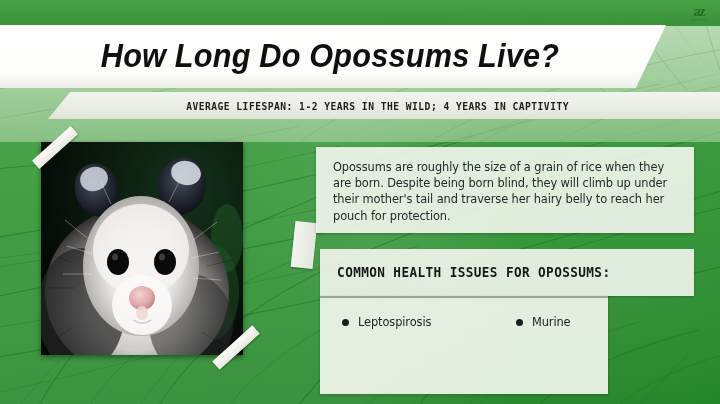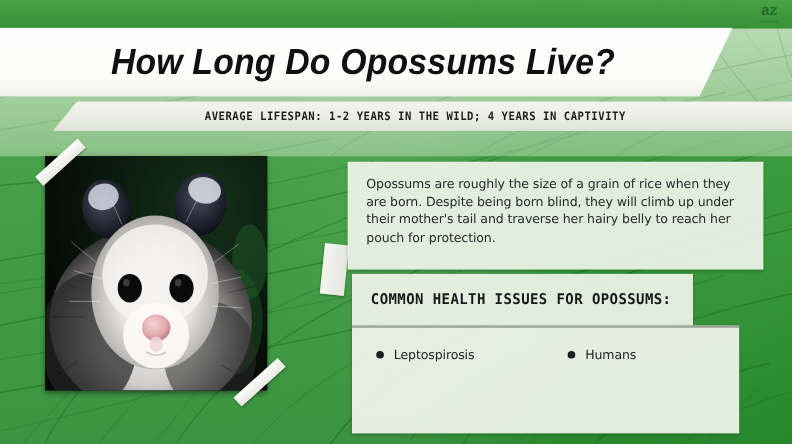--- a/index.html
+++ b/index.html
@@ -68,21 +68,21 @@
     white-space:nowrap;padding-right:14px;box-sizing:border-box;
   }
 
   
   .logo{
     position:absolute;right:6px;top:3px;width:30px;height:21px;
     display:flex;flex-direction:column;align-items:center;justify-content:center;
     opacity:.9;
   }
   .logo-az{
-    font-family:Liberation Mono, monospace;
+    font-family:Liberation Serif, serif;
     font-weight:bold;font-size:14px;line-height:13px;color:#1f6b22;
     letter-spacing:-1px;
   }
   .logo-sub{
     font-family:"DejaVu Sans","Liberation Sans",sans-serif;
     font-size:3.6px;line-height:5px;color:#2b7a2c;letter-spacing:.2px;
   }
 
   
   .photo-wrap{
@@ -98,45 +98,45 @@
     position:absolute;background:linear-gradient(180deg,#fdfdfb,#e8e8e2);
     box-shadow:0 1px 2px rgba(0,0,0,.35);
   }
   .tape-tl{left:-12px;top:0px;width:52px;height:11px;transform:rotate(-42deg);}
   .tape-br{left:168px;top:200px;width:54px;height:11px;transform:rotate(-42deg);}
   .tape-mr{left:252px;top:80px;width:22px;height:46px;transform:rotate(6deg);
            background:linear-gradient(90deg,#f4f5ef,#e3e6dc);}
 
   
   .panel-info{
-    position:absolute;left:316px;top:147px;width:378px;height:98px;
+    position:absolute;left:316px;top:147px;width:378px;height:86px;
     background:rgba(247,249,243,.88);
     box-shadow:0 1px 3px rgba(0,0,0,.25);
   }
   .panel-info p{
     margin:0;padding:12px 16px 0 17px;
     font-family:"DejaVu Sans","Liberation Sans",sans-serif;
     font-size:11.4px;line-height:16.2px;color:#26282a;
     letter-spacing:-.1px;
   }
 
   
   .panel-health-head{
-    position:absolute;left:320px;top:249px;width:310px;height:47px;
+    position:absolute;left:320px;top:249px;width:374px;height:47px;
     background:rgba(243,246,238,.90);
     box-shadow:0 1px 2px rgba(0,0,0,.22);
   }
   .panel-health-head h2{
     margin:0;display:flex;align-items:center;height:47px;padding-left:18px;
     font-family:"DejaVu Sans Mono","Liberation Mono",monospace;
     font-weight:bold;font-size:13.4px;letter-spacing:.4px;color:#16181a;
     transform:scaleX(.95);transform-origin:left center;white-space:nowrap;
   }
   .panel-health-body{
-    position:absolute;left:320px;top:296px;width:352px;height:96px;
+    position:absolute;left:320px;top:296px;width:288px;height:96px;
     background:rgba(246,248,241,.90);
     border-top:2px solid #9ba39a;
     box-shadow:0 1px 3px rgba(0,0,0,.22);
   }
   .issues{
     display:grid;grid-template-columns:174px 1fr;grid-template-rows:48px 48px;
     padding-left:22px;box-sizing:border-box;height:100%;
   }
   .issue{display:flex;align-items:center;gap:9px;}
   .dot{
@@ -318,18 +318,18 @@
   </div>
 
   <div class="panel-health-body">
     <div class="issues">
       <div class="issue">
         <span class="dot"></span>
         <span class="issue-label">Leptospirosis</span>
       </div>
       <div class="issue">
         <span class="dot"></span>
-        <span class="issue-label">Humans</span>
+        <span class="issue-label">Murine</span>
       </div>
     </div>
   </div>
 
 </div>
 
 </body></html>

